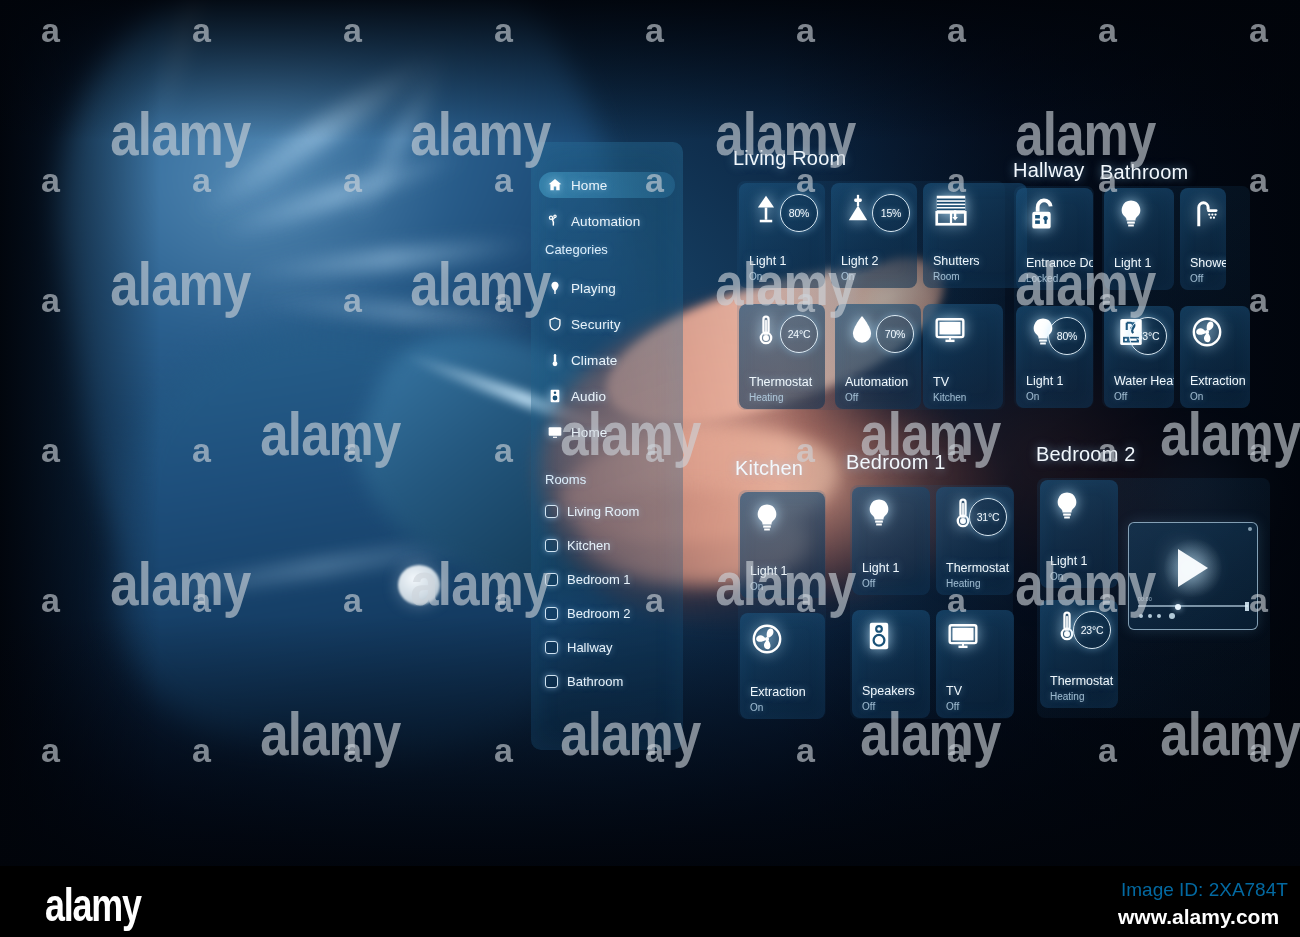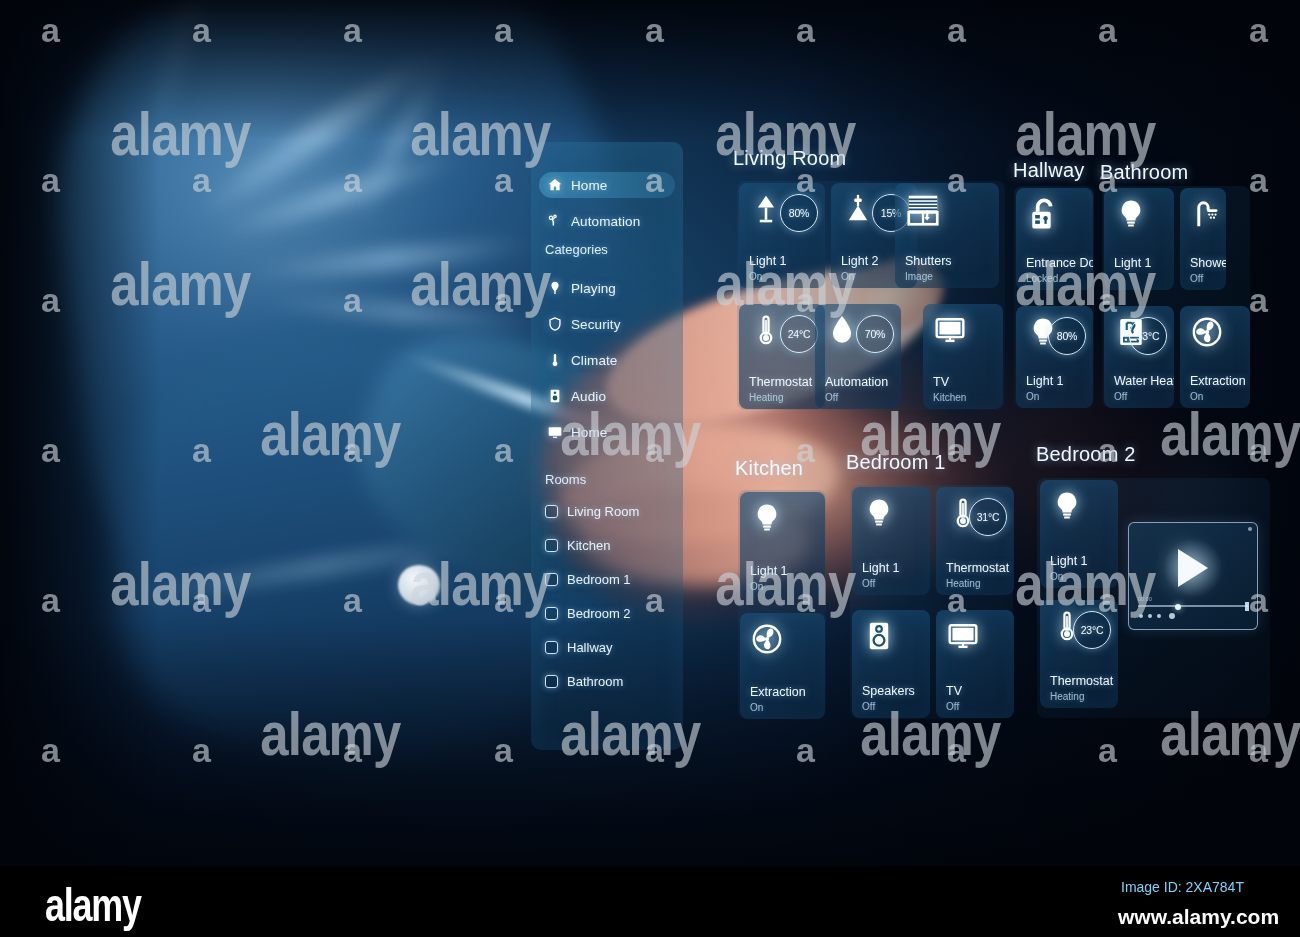--- a/index.html
+++ b/index.html
@@ -250,21 +250,21 @@
   .wm-word{
     position:absolute; color:rgba(205,212,218,.62); font-weight:700;
     font-size:62px; letter-spacing:-1px; line-height:1;
     font-family:"Liberation Sans", sans-serif; pointer-events:none;
     transform:scaleX(.82);
   }
 
   
   #footer{ position:absolute; left:0; top:866px; width:1300px; height:71px; background:#000; }
   #fl{ position:absolute; left:45px; top:12px; color:#fff; font-weight:700; font-size:46px; letter-spacing:-1.5px; transform:scaleX(.78); transform-origin:left center; font-family:"Liberation Sans",sans-serif;}
-  #fid{ position:absolute; left:1121px; top:13px; color:#7dd3fc; font-size:14px; font-family:"Liberation Sans",sans-serif;}
+  #fid{ position:absolute; left:1121px; top:13px; color:#0369a1; font-size:19px; font-family:"Liberation Sans",sans-serif;}
   #furl{ position:absolute; left:1118px; top:39px; color:#fff; font-size:21px; font-weight:700; font-family:"Liberation Sans",sans-serif;}
 </style>
 </head>
 <body>
 
 <div id="photo">
   <div class="base"></div>
   <div class="denim" id="sleeve"></div>
   <div class="denim" id="sleeve2"></div>
   <div class="fold" id="f1"></div>
@@ -402,51 +402,51 @@
     <svg class="ic" viewBox="0 0 24 24">
       <rect x="11.2" y="2" width="1.6" height="8" fill="#fff"></rect>
       <rect x="9.3" y="4.6" width="5.4" height="2.4" rx="1" fill="#fff"></rect>
       <path fill="#fff" d="M12 9.6 5.5 20h13z"></path>
     </svg>
     <div class="ring">15%</div>
     <div class="nm">Light 2</div>
     <div class="st">On</div>
   </div>
 
-  <div class="tile" style="left:895px; top:183px; width:104px; height:105px">
+  <div class="tile" style="left:923px; top:183px; width:104px; height:105px">
     <svg class="ic big" viewBox="0 0 24 24">
       <rect x="3" y="3" width="18" height="10.5" fill="#fff"></rect>
       <g stroke="#17496f" stroke-width="1.1">
         <line x1="3" y1="5.3" x2="21" y2="5.3"></line>
           <line x1="3" y1="7.4" x2="21" y2="7.4"></line>
         <line x1="3" y1="9.5" x2="21" y2="9.5"></line>
           <line x1="3" y1="11.6" x2="21" y2="11.6"></line>
       </g>
       <rect x="3" y="13.5" width="18" height="7.5" fill="none" stroke="#fff" stroke-width="1.7"></rect>
       <line x1="12" y1="13.5" x2="12" y2="21" stroke="#fff" stroke-width="1.4"></line>
       <path d="M14.6 12.2v5.4" stroke="#fff" stroke-width="1.5"></path>
       <path d="M12.8 16.4 14.6 18.6 16.4 16.4z" fill="#fff"></path>
     </svg>
     <div class="nm">Shutters</div>
-    <div class="st">Image</div>
+    <div class="st">Room</div>
   </div>
 
   <div class="tile" style="left:739px; top:304px; width:86px; height:105px">
     <svg class="ic" viewBox="0 0 24 24">
       <rect x="10.2" y="2.6" width="3.6" height="12" rx="1.8" fill="none" stroke="#fff" stroke-width="1.6"></rect>
       <rect x="11.4" y="5" width="1.2" height="9" fill="#fff"></rect>
       <circle cx="12" cy="17.6" r="3.7" fill="none" stroke="#fff" stroke-width="1.6"></circle>
       <circle cx="12" cy="17.6" r="2.1" fill="#fff"></circle>
     </svg>
     <div class="ring">24°C</div>
     <div class="nm">Thermostat</div>
     <div class="st">Heating</div>
   </div>
 
-  <div class="tile" style="left:815px; top:304px; width:86px; height:105px">
+  <div class="tile" style="left:835px; top:304px; width:86px; height:105px">
     <svg class="ic" viewBox="0 0 24 24">
       <path fill="#fff" d="M12 2.2C12 2.2 5.6 10 5.6 14.6A6.4 6.4 0 0 0 18.4 14.6C18.4 10 12 2.2 12 2.2z"></path>
     </svg>
     <div class="ring">70%</div>
     <div class="nm">Automation</div>
     <div class="st">Off</div>
   </div>
 
   <div class="tile" style="left:923px; top:304px; width:80px; height:105px">
     <svg class="ic" viewBox="0 0 24 24">

